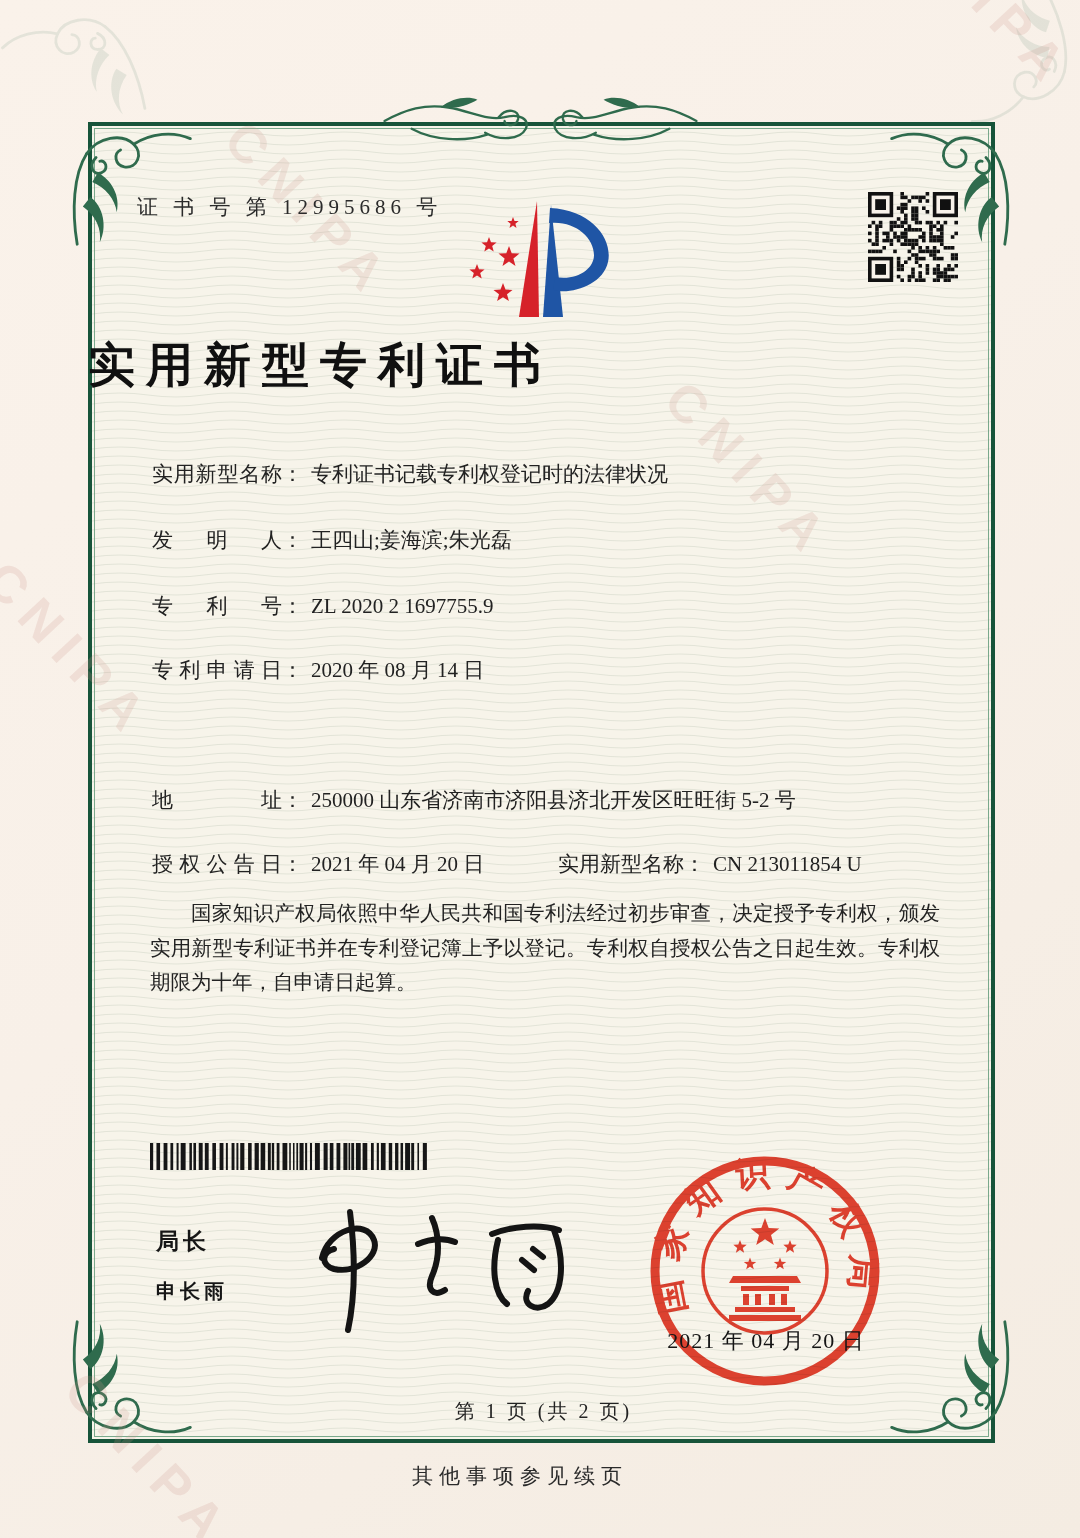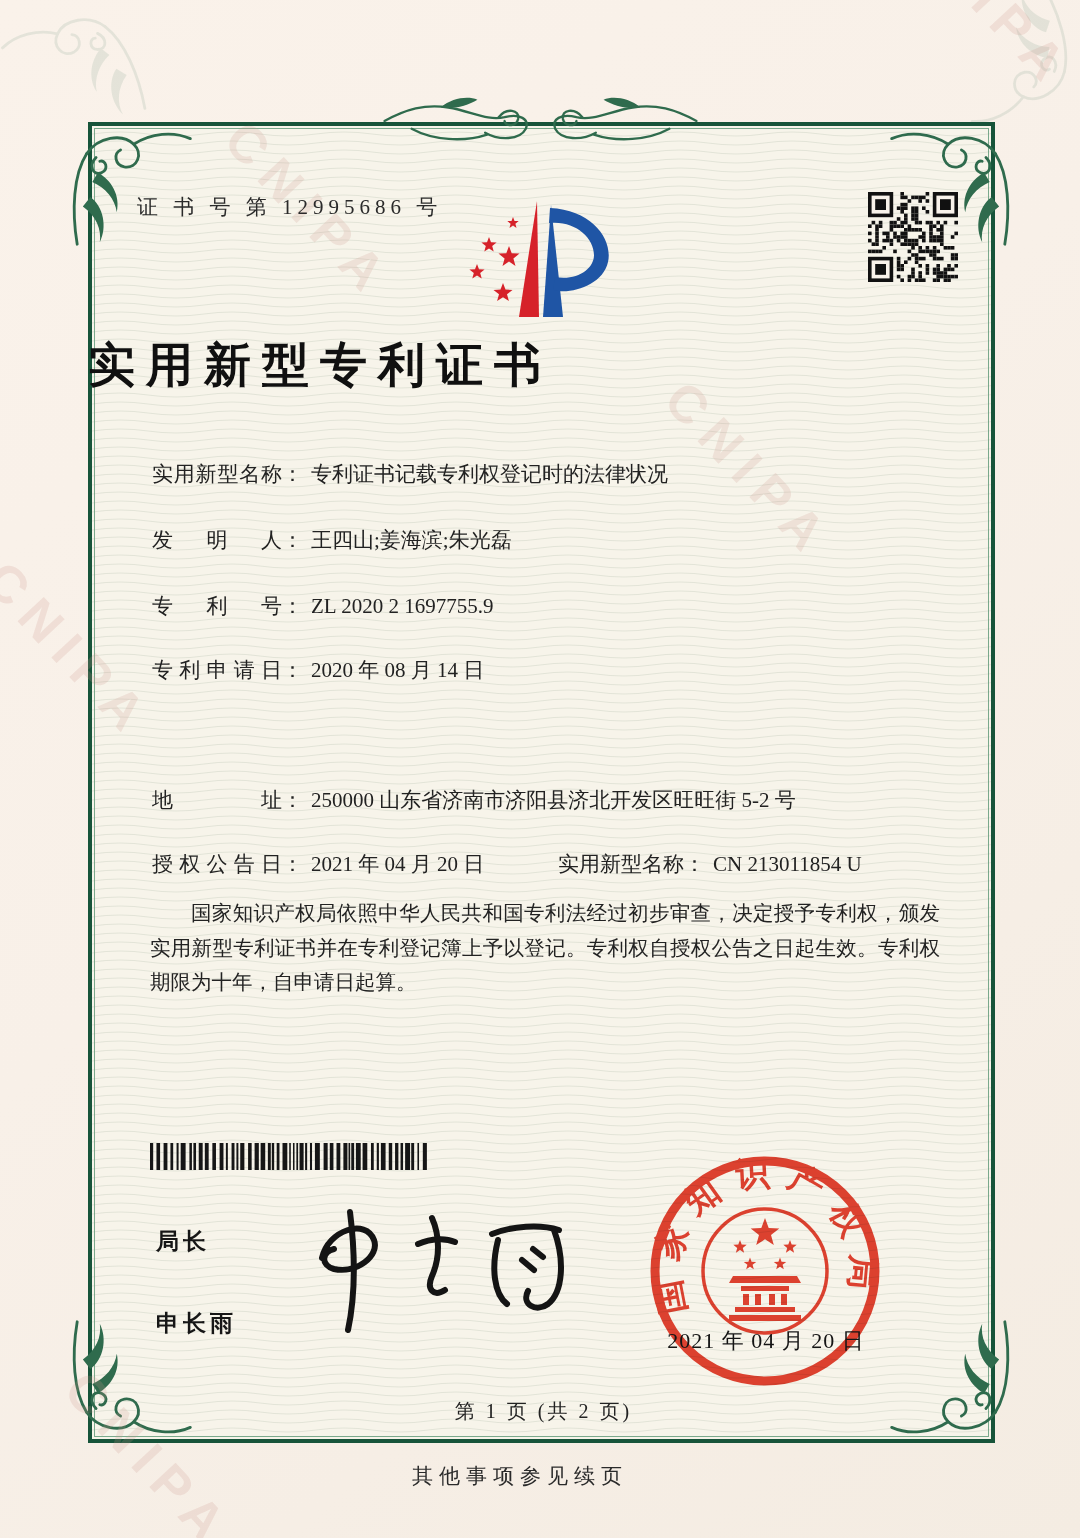--- a/index.html
+++ b/index.html
@@ -34,22 +34,22 @@
          letter-spacing:11px;color:#101010;}
   .row{left:152px;width:790px;font-size:21px;white-space:nowrap;}
   .flabel{display:inline-block;width:130px;text-align:justify;text-align-last:justify;vertical-align:top;}
   .fcolon{display:inline-block;margin-right:8px;}
   .grant-col2{position:absolute;left:406px;top:0;white-space:nowrap;}
   .paras{left:150px;top:896px;width:790px;font-size:20.5px;line-height:34.5px;text-align:justify;}
   .paras p{margin:0;text-indent:2em;}
   #barcode{left:150px;top:1143px;}
   .sig-title{left:156px;top:1226px;font-family:"Liberation Sans","DejaVu Sans",sans-serif;
              font-weight:600;font-size:23px;letter-spacing:4px;color:#161616;}
-  .sig-name{left:156px;top:1308px;font-family:"Liberation Sans","DejaVu Sans",sans-serif;
-            font-weight:600;font-size:23px;letter-spacing:4px;color:#161616;}
+  .sig-name{left:156px;top:1278px;font-family:"Liberation Sans","DejaVu Sans",sans-serif;
+            font-weight:600;font-size:20px;letter-spacing:4px;color:#161616;}
   #signature{left:282px;top:1196px;z-index:3;}
   #seal{left:647px;top:1153px;z-index:3;mix-blend-mode:multiply;opacity:0.95;}
   .seal-date{left:655px;top:1326px;width:222px;text-align:center;font-size:22px;
              letter-spacing:1px;color:#141414;z-index:4;}
   .page-no{left:88px;top:1398px;width:887px;text-align:center;font-size:20px;letter-spacing:3px;padding-left:12px;}
   .cont-note{left:0;top:1462px;width:1040px;text-align:center;font-size:21px;letter-spacing:6px;color:#2a2a2a;}
   #qr{left:868px;top:192px;}
   #logo{left:455px;top:182px;}
 </style>
 </head>

